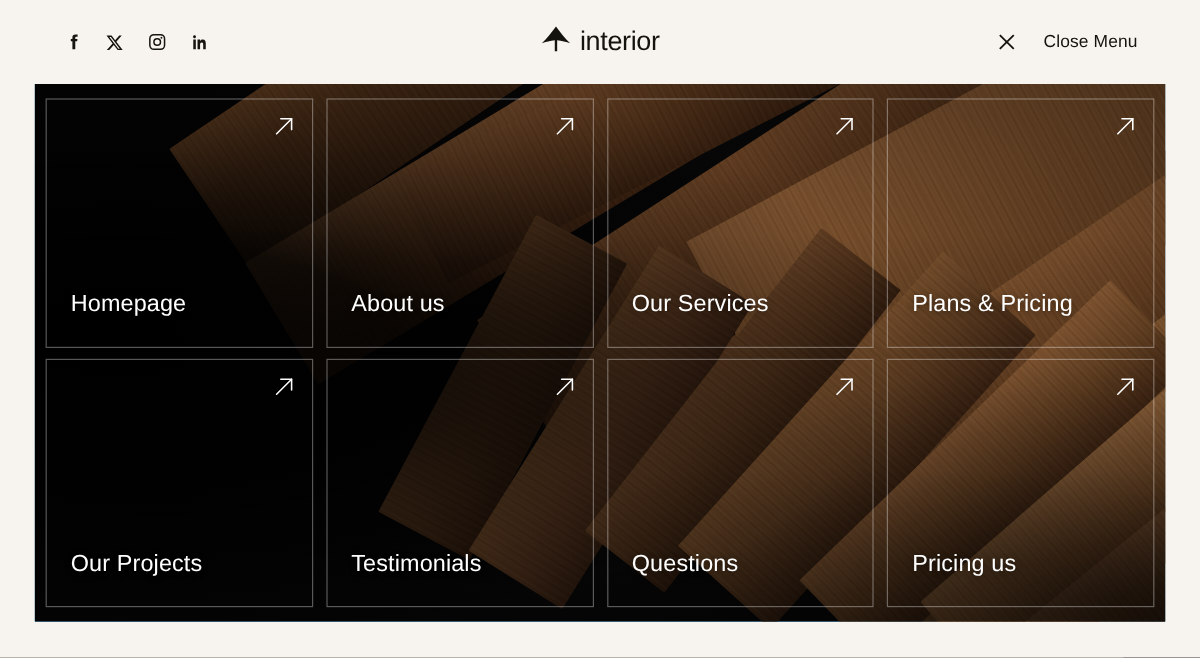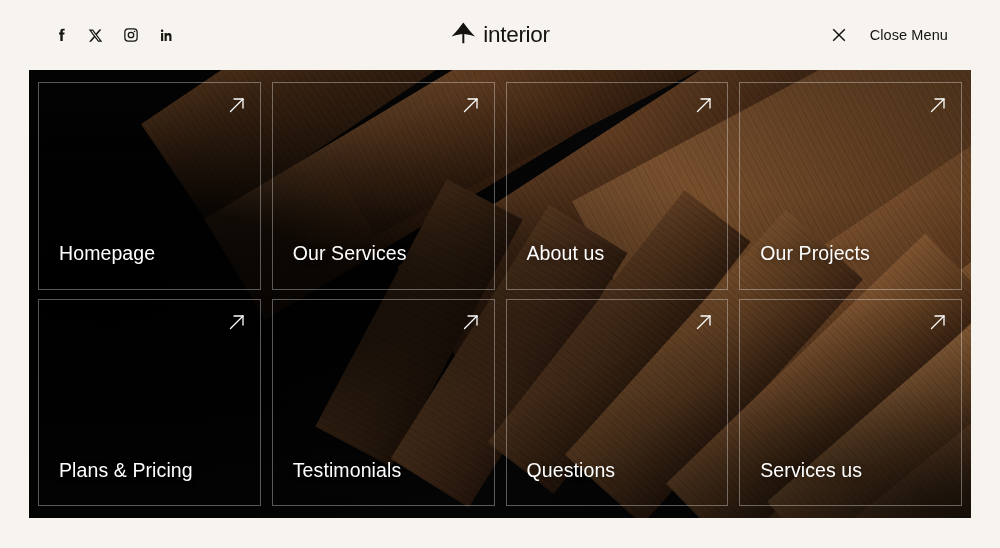--- a/index.html
+++ b/index.html
@@ -263,79 +263,79 @@
         <span class="label">Homepage</span>
       </div>
 
       <div class="cell">
         <span class="arrow">
           <svg width="18" height="18" viewBox="0 0 18 18" stroke="#ffffff" stroke-width="1.3" fill="none" stroke-linecap="round" stroke-linejoin="round" aria-hidden="true">
             <line x1="2.5" y1="15.5" x2="15" y2="3"></line>
               <polyline points="6,3 15,3 15,12"></polyline>
           </svg>
         </span>
+        <span class="label">About us</span>
+      </div>
+
+      <div class="cell">
+        <span class="arrow">
+          <svg width="18" height="18" viewBox="0 0 18 18" stroke="#ffffff" stroke-width="1.3" fill="none" stroke-linecap="round" stroke-linejoin="round" aria-hidden="true">
+            <line x1="2.5" y1="15.5" x2="15" y2="3"></line>
+              <polyline points="6,3 15,3 15,12"></polyline>
+          </svg>
+        </span>
         <span class="label">Our Services</span>
       </div>
 
       <div class="cell">
         <span class="arrow">
           <svg width="18" height="18" viewBox="0 0 18 18" stroke="#ffffff" stroke-width="1.3" fill="none" stroke-linecap="round" stroke-linejoin="round" aria-hidden="true">
             <line x1="2.5" y1="15.5" x2="15" y2="3"></line>
               <polyline points="6,3 15,3 15,12"></polyline>
           </svg>
         </span>
-        <span class="label">About us</span>
+        <span class="label">Plans &amp; Pricing</span>
       </div>
 
       <div class="cell">
         <span class="arrow">
           <svg width="18" height="18" viewBox="0 0 18 18" stroke="#ffffff" stroke-width="1.3" fill="none" stroke-linecap="round" stroke-linejoin="round" aria-hidden="true">
             <line x1="2.5" y1="15.5" x2="15" y2="3"></line>
               <polyline points="6,3 15,3 15,12"></polyline>
           </svg>
         </span>
         <span class="label">Our Projects</span>
       </div>
 
       <div class="cell">
         <span class="arrow">
           <svg width="18" height="18" viewBox="0 0 18 18" stroke="#ffffff" stroke-width="1.3" fill="none" stroke-linecap="round" stroke-linejoin="round" aria-hidden="true">
             <line x1="2.5" y1="15.5" x2="15" y2="3"></line>
               <polyline points="6,3 15,3 15,12"></polyline>
           </svg>
         </span>
-        <span class="label">Plans &amp; Pricing</span>
-      </div>
-
-      <div class="cell">
-        <span class="arrow">
-          <svg width="18" height="18" viewBox="0 0 18 18" stroke="#ffffff" stroke-width="1.3" fill="none" stroke-linecap="round" stroke-linejoin="round" aria-hidden="true">
-            <line x1="2.5" y1="15.5" x2="15" y2="3"></line>
-              <polyline points="6,3 15,3 15,12"></polyline>
-          </svg>
-        </span>
         <span class="label">Testimonials</span>
       </div>
 
       <div class="cell">
         <span class="arrow">
           <svg width="18" height="18" viewBox="0 0 18 18" stroke="#ffffff" stroke-width="1.3" fill="none" stroke-linecap="round" stroke-linejoin="round" aria-hidden="true">
             <line x1="2.5" y1="15.5" x2="15" y2="3"></line>
               <polyline points="6,3 15,3 15,12"></polyline>
           </svg>
         </span>
         <span class="label">Questions</span>
       </div>
 
       <div class="cell">
         <span class="arrow">
           <svg width="18" height="18" viewBox="0 0 18 18" stroke="#ffffff" stroke-width="1.3" fill="none" stroke-linecap="round" stroke-linejoin="round" aria-hidden="true">
             <line x1="2.5" y1="15.5" x2="15" y2="3"></line>
               <polyline points="6,3 15,3 15,12"></polyline>
           </svg>
         </span>
-        <span class="label">Services us</span>
+        <span class="label">Pricing us</span>
       </div>
 
     </div>
   </div>
 
 </div>
 
 </body></html>

